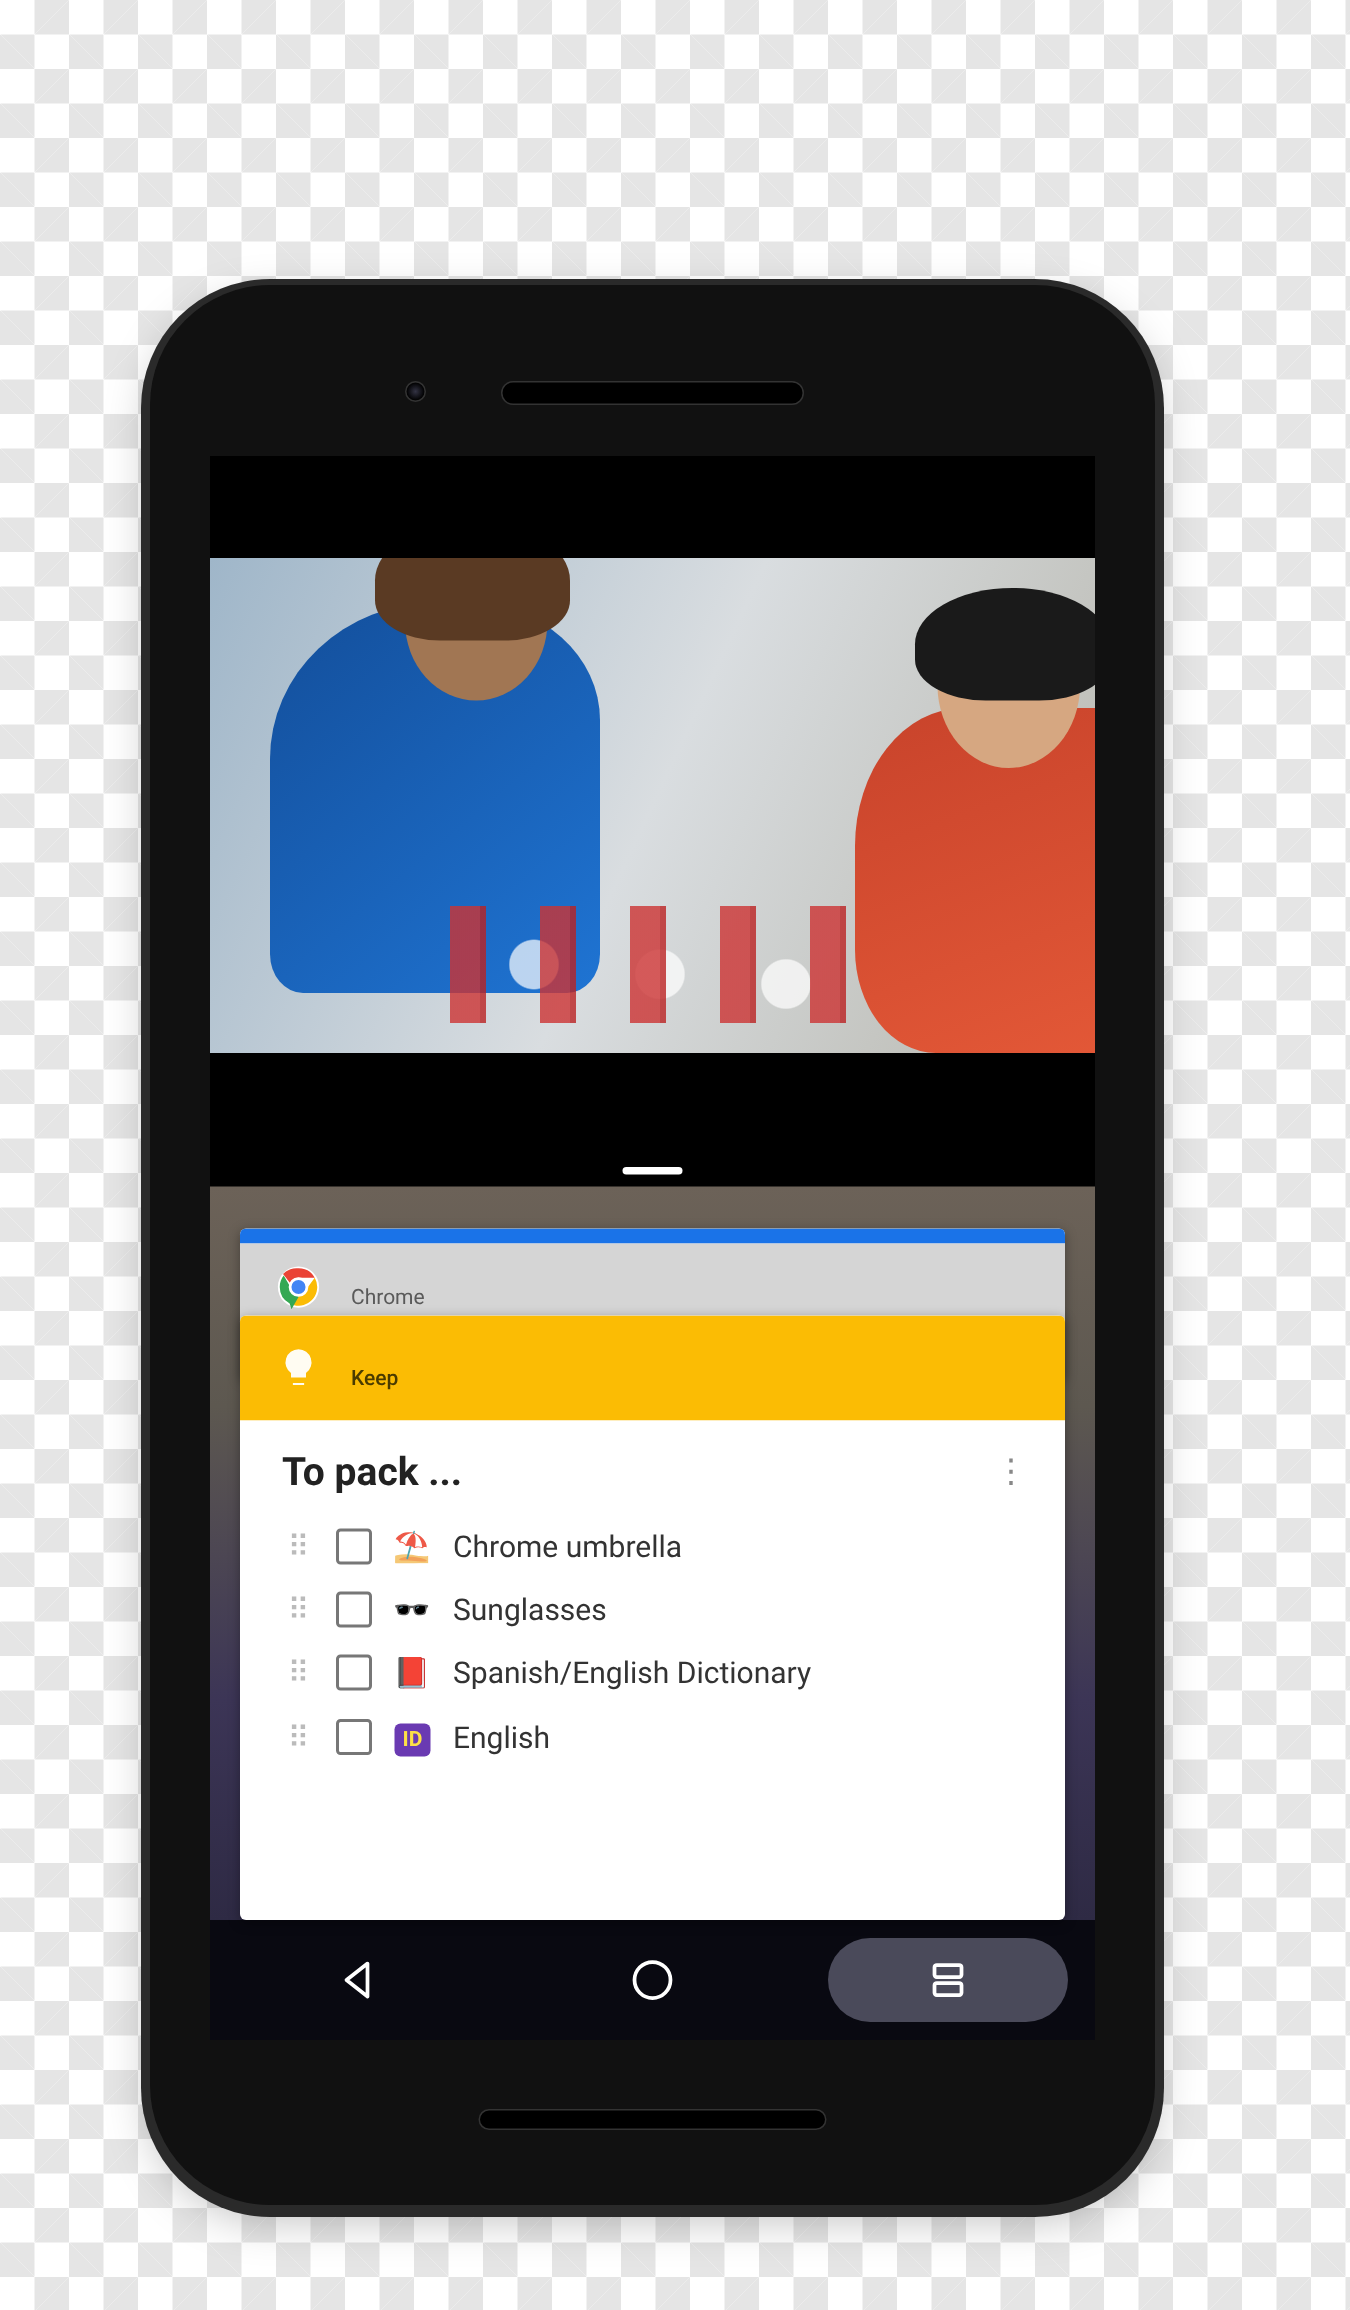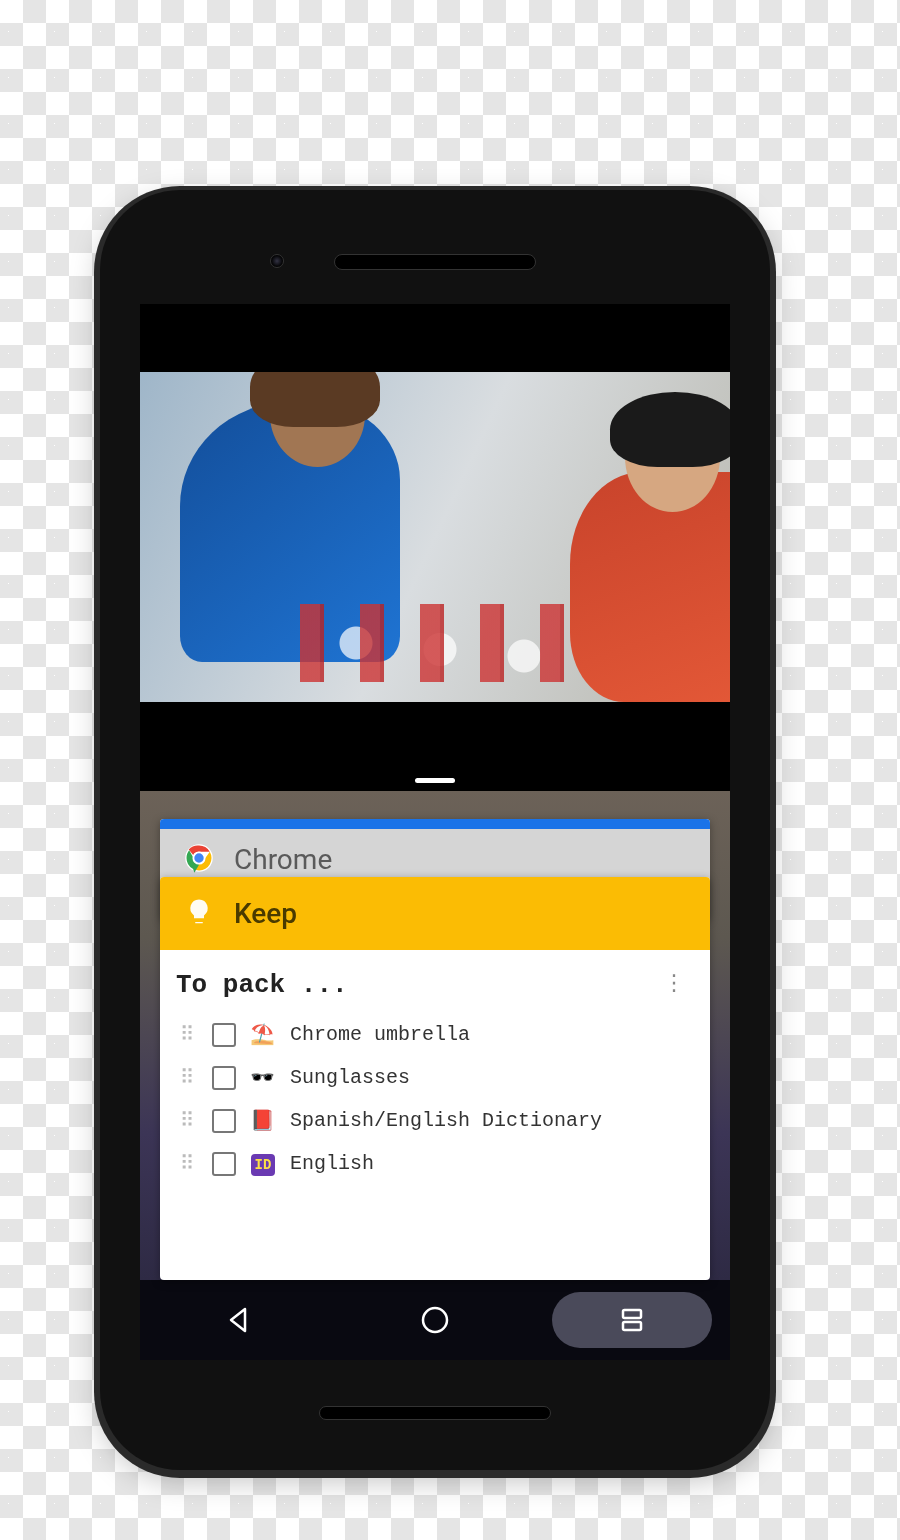--- a/index.html
+++ b/index.html
@@ -177,33 +177,32 @@
     left: 0; right: 0;
     background: #fff;
     border-radius: 4px;
     box-shadow: 0 2px 8px rgba(0,0,0,.35);
     overflow: hidden;
   }
   .card.chrome { top: 0; height: 100px; }
   .card.chrome .stripe { height: 10px; background: #1a73e8; }
   .card.keep  { top: 58px; bottom: 0; }
   .card-header {
-    display: flex; align-items: flex-start; gap: 20px;
+    display: flex; align-items: flex-end; gap: 20px;
     padding: 14px 24px;
-    font-size: 28px;
+    font-size: 14px;
   }
   .card.chrome .card-header { background: #d5d5d5; color: #5a5a5a; }
   .card.keep   .card-header  { background: #fbbc04; color: #4a3b00; font-weight: 500; padding: 20px 24px; }
 
   .app-icon { width: 30px; height: 30px; flex: none; }
 
   .note {
     background: #fff;
-    padding: 16px 8px 8px 8px;
-    font-family: Liberation Mono, monospace;
+    padding: 16px 8px 8px 20px;
   }
   .note-title-row {
     display: flex; align-items: center; justify-content: space-between;
     padding: 4px 8px 14px 8px;
   }
   .note-title { font-size: 26px; font-weight: 700; color: #222; }
   .kebab { color: #888; font-size: 22px; line-height: 10px; padding: 0 8px; letter-spacing: 1px; }
 
   .list { display: flex; flex-direction: column; gap: 2px; padding-left: 4px; }
   .item {

